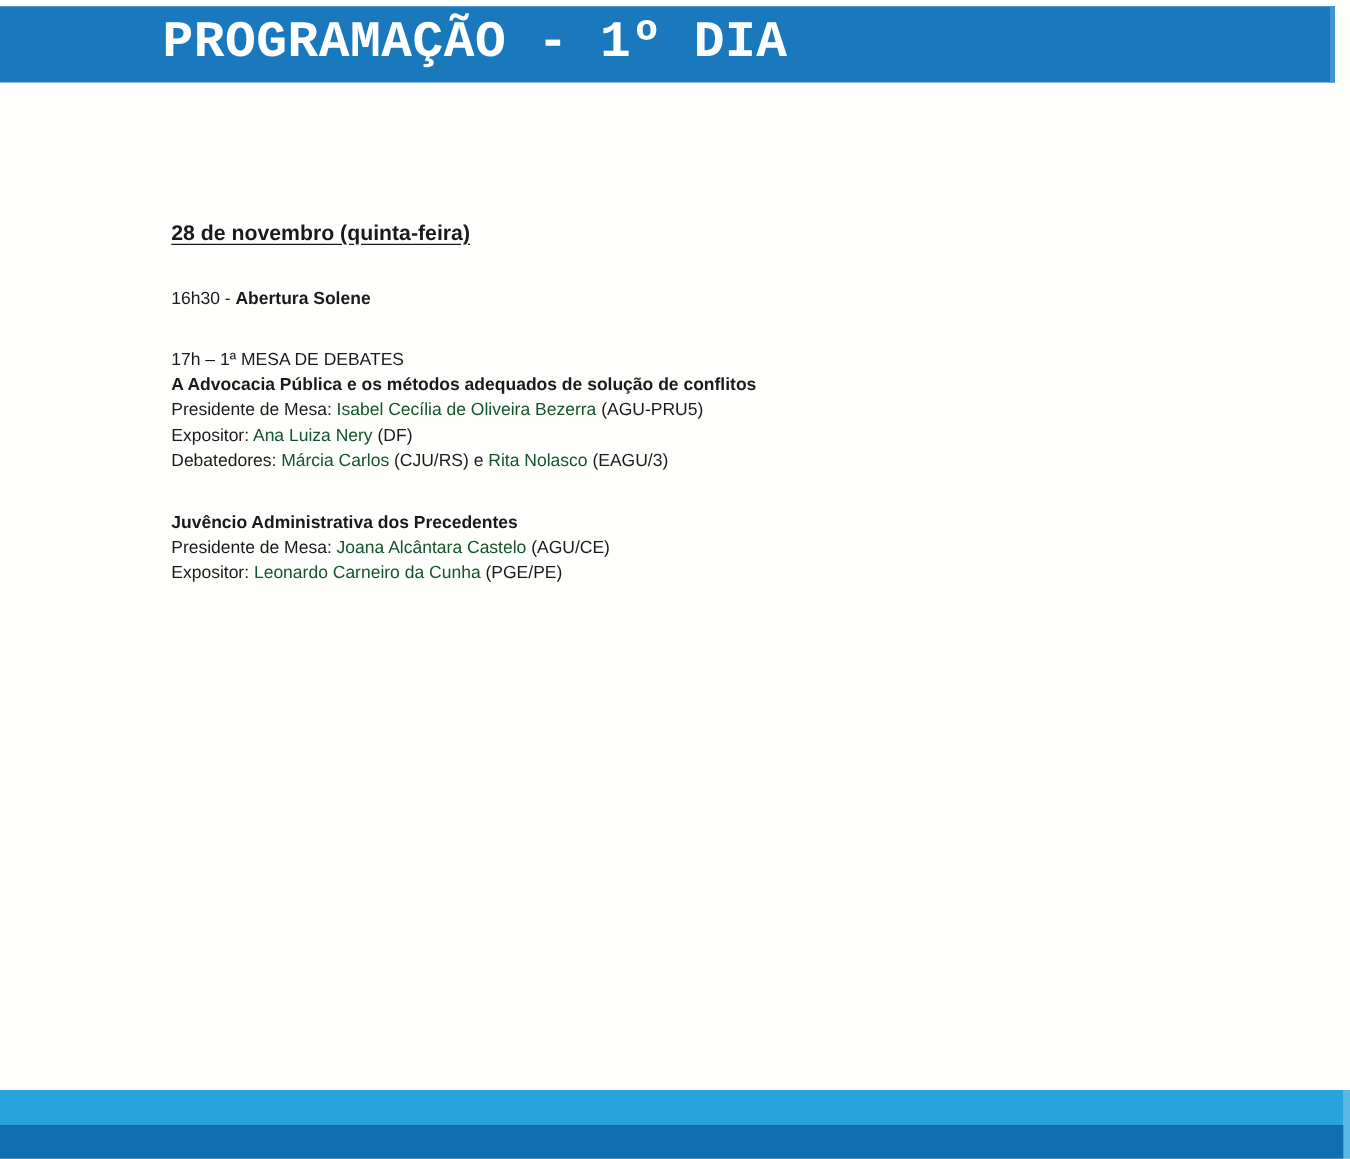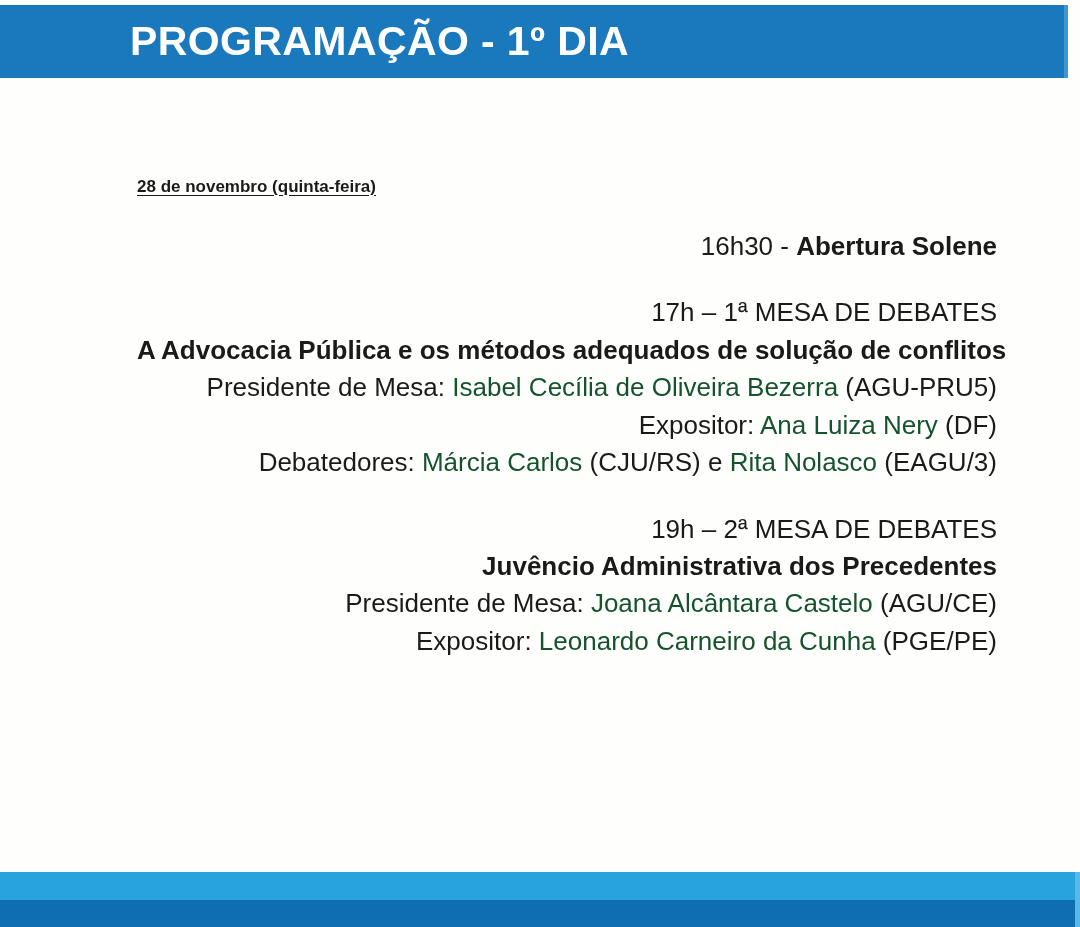--- a/index.html
+++ b/index.html
@@ -16,23 +16,24 @@
     overflow: hidden;
     position: relative;
   }
 
   
   .header-band {
     position: absolute;
     left: 0;
     top: 5px;
     width: 1068px;
-    height: 73px;
+    height: 61px;
     background: #1a78bc;
     box-sizing: border-box;
+    font-family: Liberation Mono, monospace;
   }
   .header-band::after {
     content: "";
     position: absolute;
     right: 0;
     top: 0;
     width: 4px;
     height: 100%;
     background: #3e97d4;
   }
@@ -63,25 +64,24 @@
     font-size: 17px;
     font-weight: bold;
     text-decoration: underline;
     text-underline-offset: 3px;
     color: #1a1a1a;
     line-height: 1.35;
     white-space: nowrap;
   }
 
   .line {
-    font-size: 26px;
+    font-size: 14px;
     line-height: 1.44;
     color: #1a1a1a;
     white-space: nowrap;
-    text-align: right;
   }
 
   .bold { font-weight: bold; }
   .reg  { font-weight: normal; }
 
   .link {
     color: #14532d;
     font-weight: normal;
   }
 
@@ -145,21 +145,20 @@
     </div>
 
     <div class="line">
       <span>Debatedores: </span><span class="link">Márcia Carlos</span><span> (CJU/RS) e </span><span class="link">Rita Nolasco</span><span> (EAGU/3)</span>
     </div>
   </div>
 
   <div class="spacer-md"></div>
 
   <div class="session">
-    <div class="line">19h – 2ª MESA DE DEBATES</div>
     <div class="line bold">Juvêncio Administrativa dos Precedentes</div>
 
     <div class="line">
       <span>Presidente de Mesa: </span><span class="link">Joana Alcântara Castelo</span><span> (AGU/CE)</span>
     </div>
 
     <div class="line">
       <span>Expositor: </span><span class="link">Leonardo Carneiro da Cunha</span><span> (PGE/PE)</span>
     </div>
 

